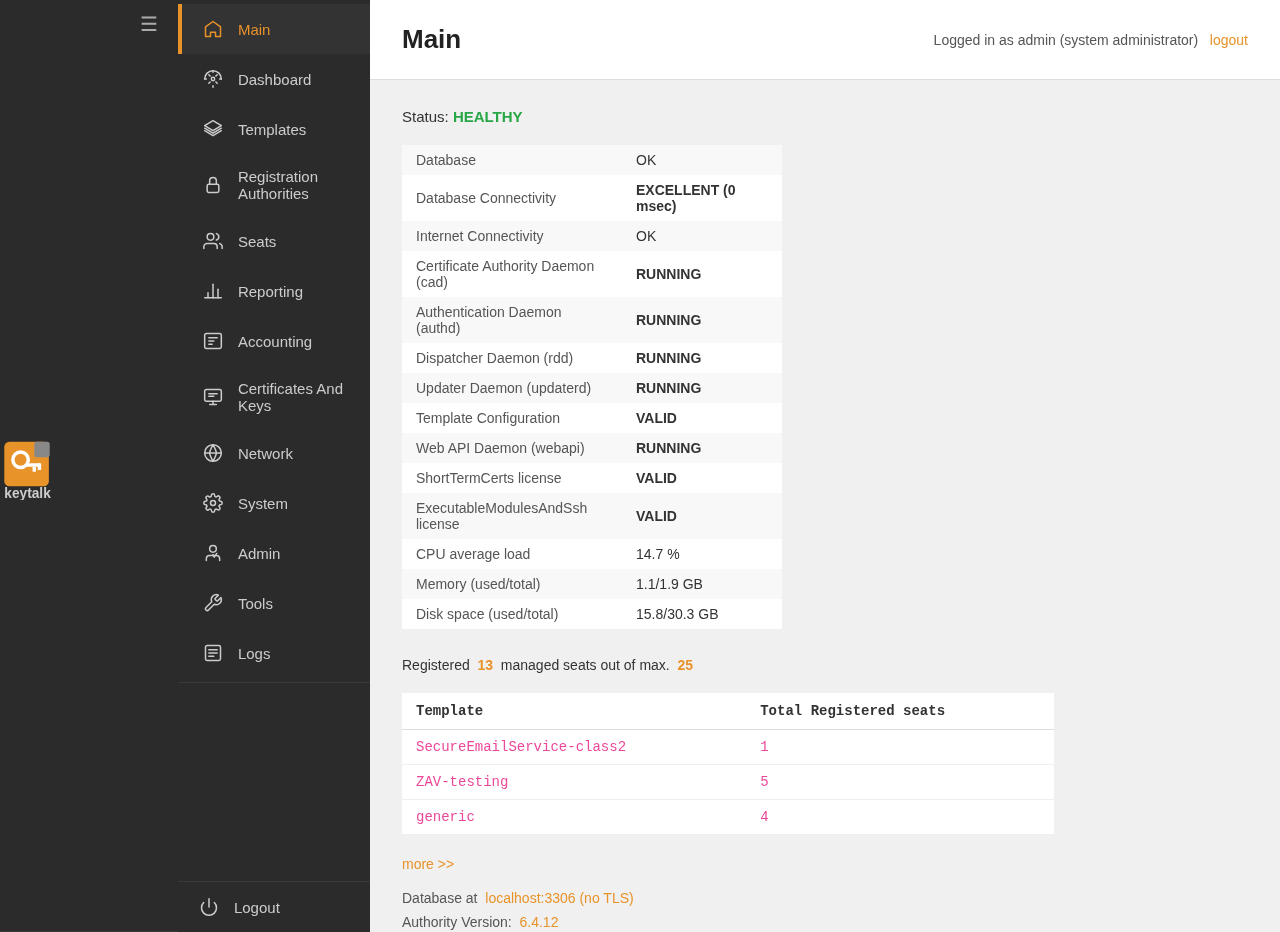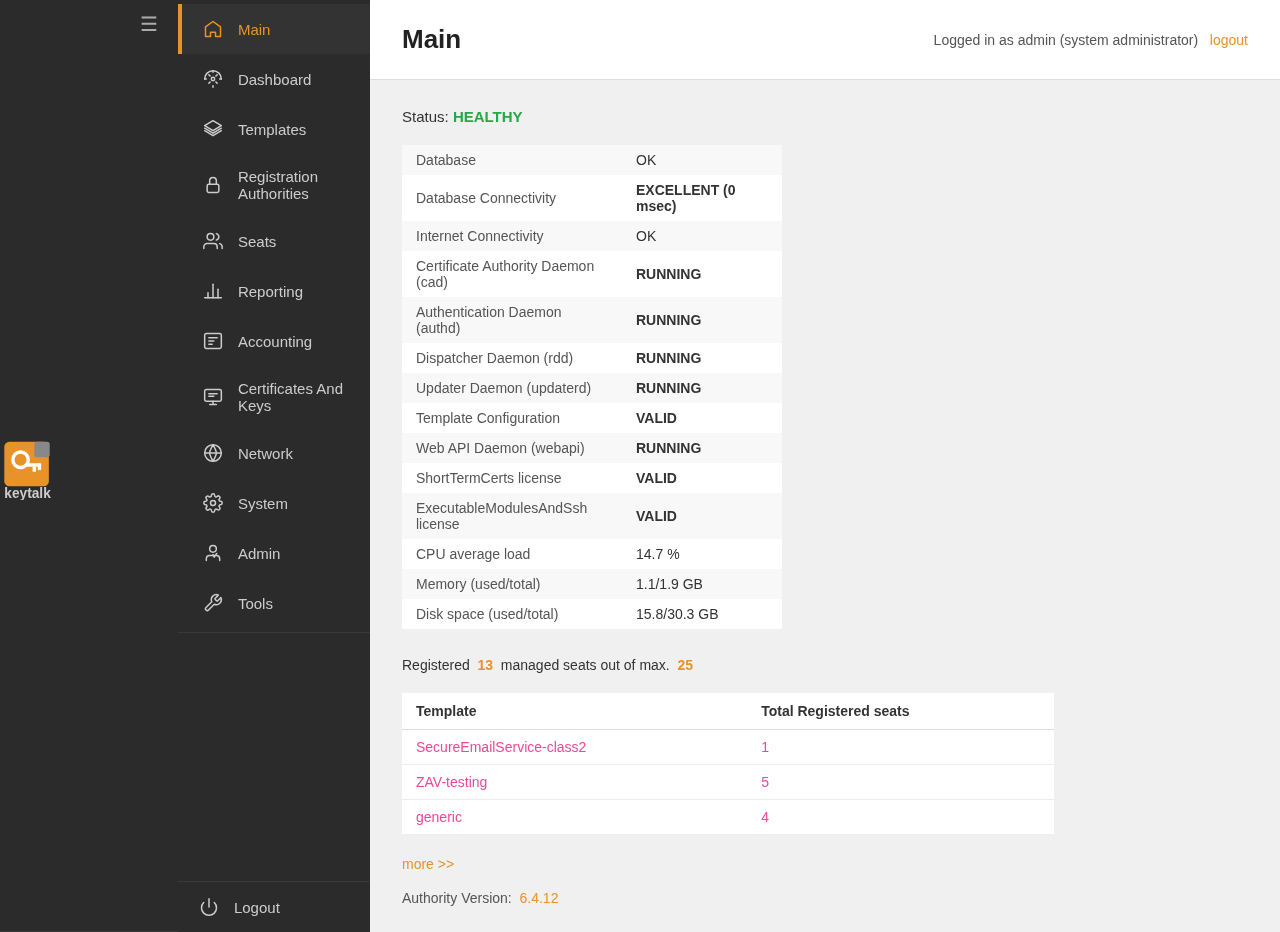--- a/index.html
+++ b/index.html
@@ -202,20 +202,21 @@
     .registered-line .num {
       color: #e8922a;
       font-weight: bold;
     }
 
     .seats-table {
       width: 652px;
       border-collapse: collapse;
       margin-bottom: 20px;
       background: #fff;
+      font-family: Liberation Mono, monospace;
     }
 
     .seats-table th {
       padding: 10px 14px;
       font-size: 14px;
       font-weight: 600;
       color: #333;
       text-align: left;
       border-bottom: 1px solid #ddd;
       background: #fff;
@@ -403,20 +404,29 @@
 
     <div class="nav-item">
       <div class="nav-icon">
         <svg viewBox="0 0 24 24">
             <path d="M14.7 6.3a1 1 0 000 1.4l1.6 1.6a1 1 0 001.4 0l3.77-3.77a6 6 0 01-7.94 7.94l-6.91 6.91a2.12 2.12 0 01-3-3l6.91-6.91a6 6 0 017.94-7.94l-3.76 3.76z"></path>
           </svg>
       </div>
       <span class="nav-item-label">Tools</span>
     </div>
 
+    <div class="nav-item">
+      <div class="nav-icon">
+        <svg viewBox="0 0 24 24">
+            <rect x="3" y="3" width="18" height="18" rx="2"></rect>
+            <path d="M7 8h10M7 12h10M7 16h6"></path>
+          </svg>
+      </div>
+      <span class="nav-item-label">Logs</span>
+    </div>
 
     <div class="nav-divider"></div>
 
     <div class="logout-area">
       <div class="logout-item">
         <div class="nav-icon">
           <svg viewBox="0 0 24 24" fill="none" stroke="#ccc" stroke-width="1.8" stroke-linecap="round" stroke-linejoin="round">
             <path d="M18.36 6.64a9 9 0 11-12.73 0"></path>
               <line x1="12" y1="2" x2="12" y2="12"></line>
           </svg>
@@ -535,20 +545,24 @@
             <td>generic</td>
             <td>4</td>
           </tr>
         </tbody>
     </table>
 
     
     <a class="more-link">more &gt;&gt;</a>
 
     
+    <div class="db-line">
+      <span>Database at</span>
+      &nbsp;<span class="db-link">localhost:3306 (no TLS)</span>
+    </div>
 
     
     <div class="firmware-line">
       <span>Authority Version:</span>
       &nbsp;<span class="firmware-ver">6.4.12</span>
     </div>
   </div>
 </div>
 
 </body></html>

